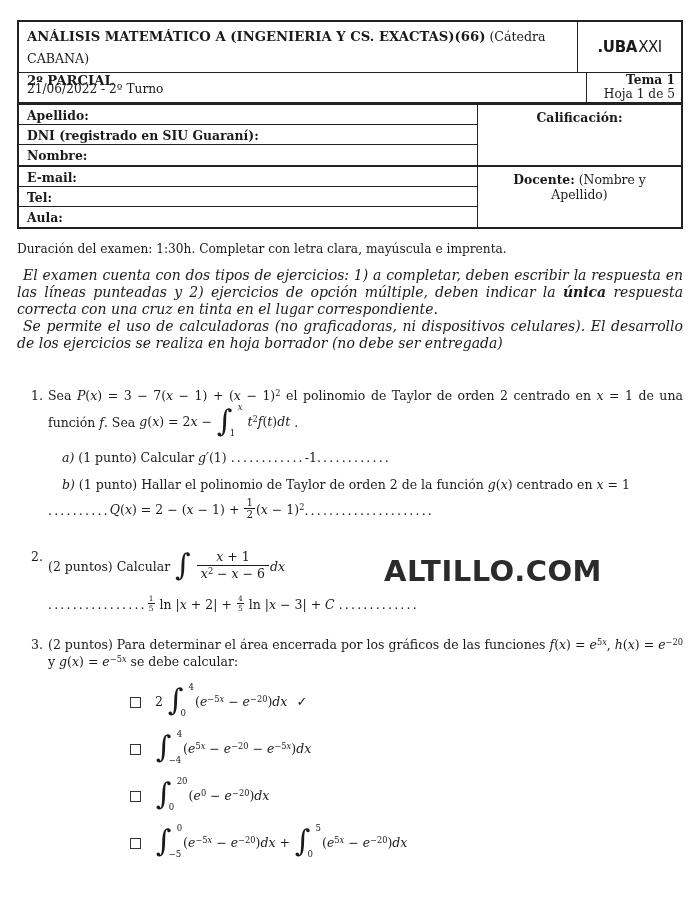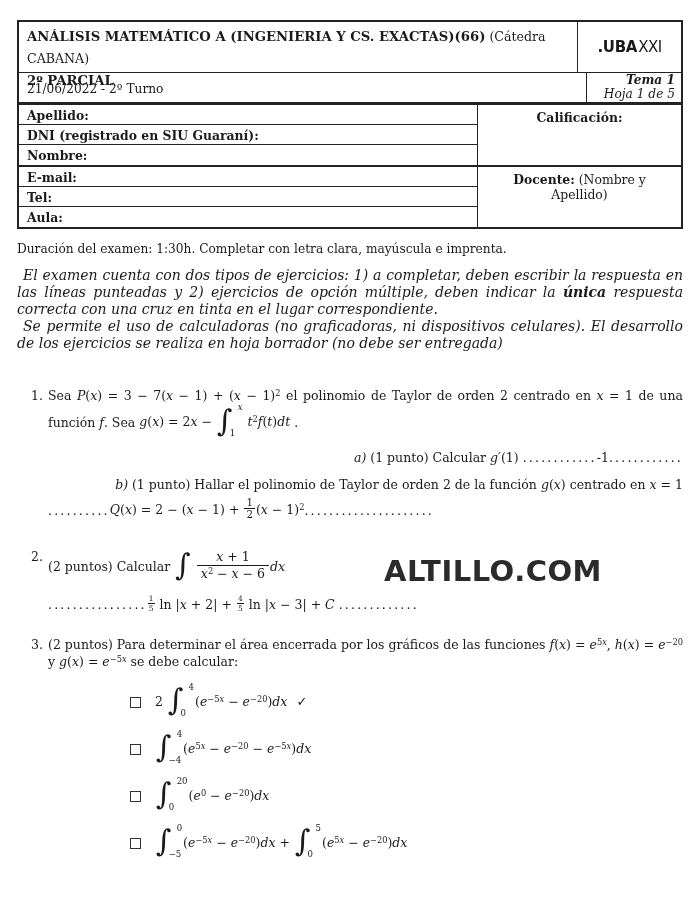--- a/index.html
+++ b/index.html
@@ -10,21 +10,21 @@
   .htable{border:2px solid #222;}
   .hrow1{display:flex;height:50px;border-bottom:1.4px solid #222;justify-content:flex-end;}
   .htitle{flex:1;padding:4px 8px 0 8px;font-size:13.2px;line-height:22px;font-weight:bold;}
   .htitle .catedra{font-weight:normal;font-size:12.6px;}
   .hlogo{width:103px;border-left:1.6px solid #222;display:flex;align-items:center;justify-content:center;
          font-family:"DejaVu Sans",sans-serif;font-size:15px;}
   .hlogo .lbold{font-weight:bold;letter-spacing:-0.3px;}
   .hlogo .llight{font-weight:normal;margin-left:1px;letter-spacing:-0.5px;}
   .hrow2{display:flex;height:29px;border-bottom:3px solid #222;align-items:center;}
   .hdate{flex:1;padding:3px 8px 0 8px;font-size:12.2px;}
-  .htema{width:88px;border-left:1.4px solid #222;text-align:right;padding:1px 6px 3px 0;font-size:12.2px;line-height:14px;font-style:italic;}
+  .htema{width:88px;border-left:1.4px solid #222;text-align:right;padding:1px 6px 3px 0;font-size:12.2px;line-height:14px;}
   .htema .tema{font-weight:bold;}
 
   
   .fsect{display:flex;}
   .fsect-top{border-bottom:2px solid #222;}
   .fleft{flex:1;}
   .frow{height:20px;box-sizing:border-box;padding:3px 8px 0 8px;font-weight:bold;font-size:12.4px;
         border-bottom:1.3px solid #222;}
   .frow:last-child{border-bottom:none;}
   .fright{width:204px;box-sizing:border-box;border-left:1.8px solid #222;padding:5px 8px 0 8px;font-size:12.4px;text-align:center;}
@@ -35,21 +35,21 @@
   .instructions{margin:11px 0 0 0;font-style:italic;font-size:14px;line-height:17px;text-align:justify;}
   .instructions .ipar{text-indent:6px;}
   .instructions .bi{font-weight:bold;}
 
   
   .problems{margin-top:36px;padding-left:14px;font-size:12.5px;line-height:16.5px;}
   .prob{display:flex;}
   .pnum{width:17px;flex:none;}
   .pbody{flex:1;}
   .pjust{text-align:justify;}
-  .subitem{margin:9px 0 0 14px;text-align:right;}
+  .subitem{margin:9px 0 0 14px;}
   .answer{margin-top:5px;}
   .dots{letter-spacing:2.2px;}
 
   
   .math{font-style:italic;white-space:nowrap;}
   .pjust .math{white-space:normal;}
   .math .up{font-style:normal;}
   .math sup{font-size:.66em;vertical-align:.5em;line-height:0;}
   .int{display:inline-flex;align-items:center;vertical-align:middle;margin:0 1px;transform:translateY(-2px);}
   .isym{font-size:30px;line-height:36px;font-style:italic;}

